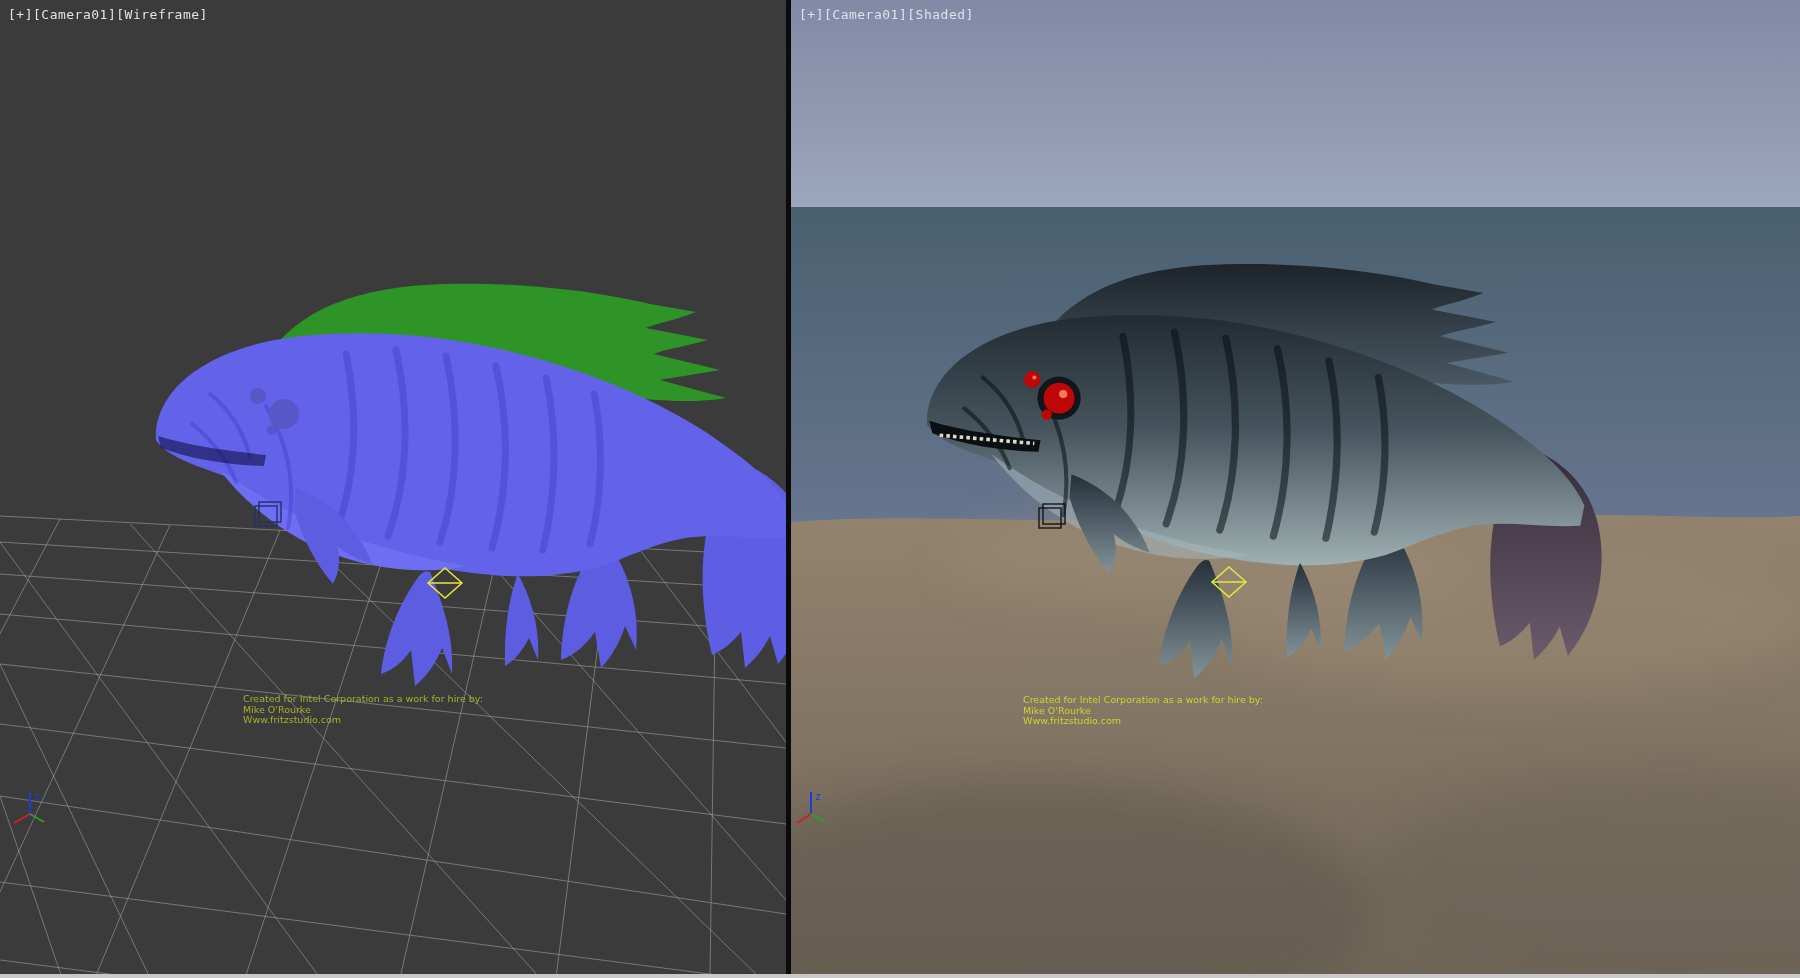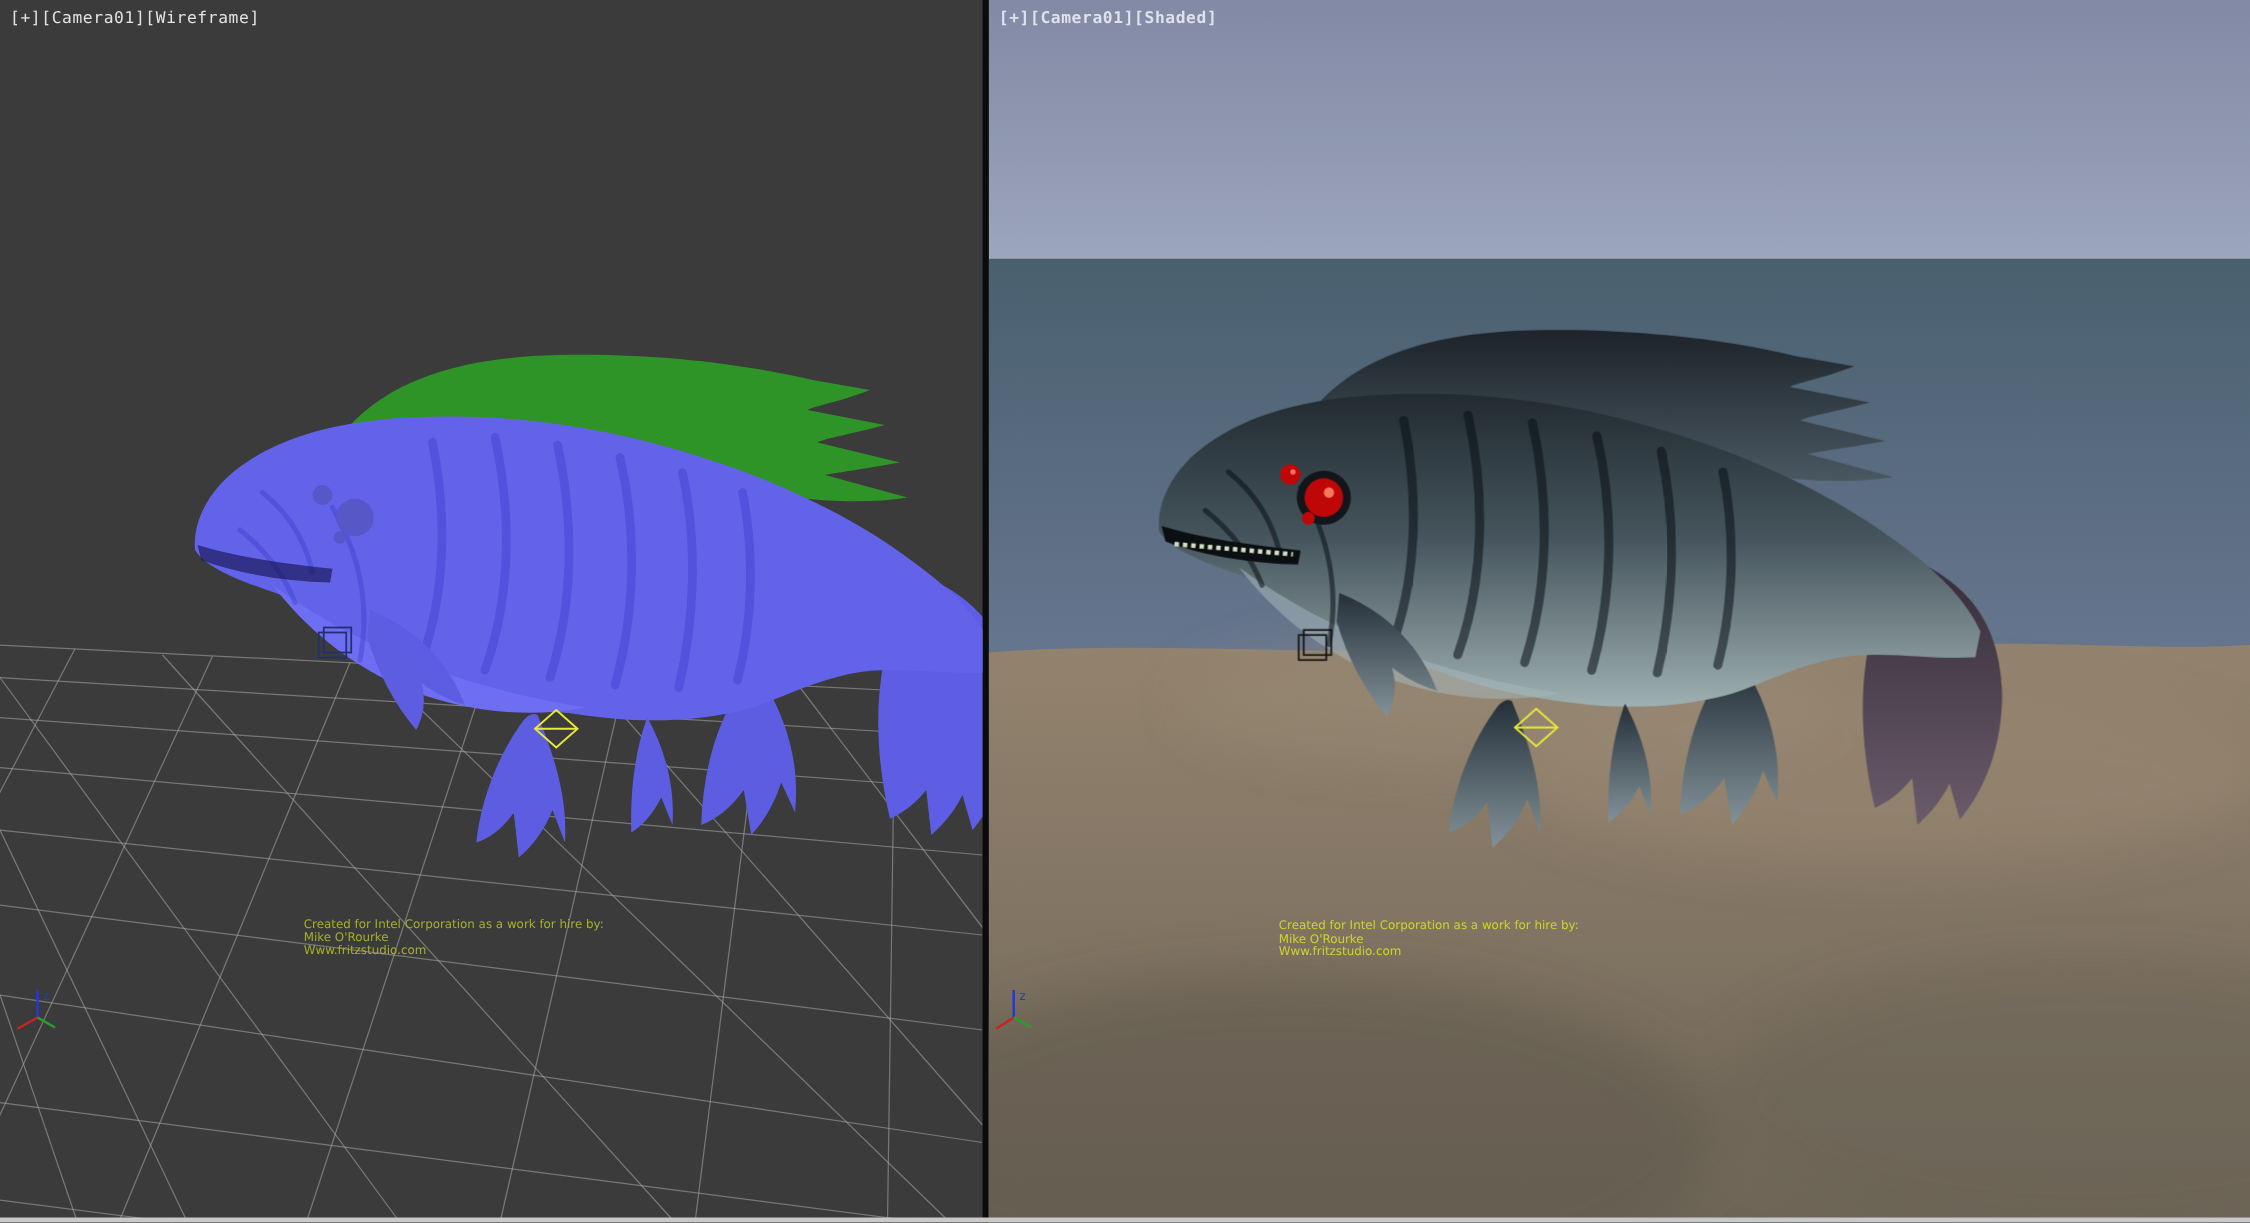--- a/index.html
+++ b/index.html
@@ -8,24 +8,24 @@
   .viewport{position:relative;height:100%;overflow:hidden;}
   .viewport-left{width:786px;background:var(--left-bg,#3b3b3b);}
   .viewport-right{flex:1;background:var(--sea-top,#49606f);}
   .divider{width:5px;background:var(--divider,#0b0b0b);}
   svg.scene{position:absolute;inset:0;width:100%;height:100%;display:block;}
   .defs-holder{position:absolute;width:0;height:0;overflow:hidden;}
 
   .vp-label{position:absolute;top:7px;left:8px;font-family:"DejaVu Sans Mono",monospace;
             font-size:13px;letter-spacing:.5px;user-select:none;white-space:nowrap;}
   .viewport-left  .vp-label{color:var(--left-label-text,#e3e3e3);}
-  .viewport-right .vp-label{color:var(--right-label-text,#dde2ec);font-weight:bold;}
+  .viewport-right .vp-label{color:var(--right-label-text,#dde2ec);}
   .vp-label span{cursor:pointer;}
 
-  .annotation{position:absolute;font-size:9.5px;line-height:10.5px;white-space:nowrap;margin-top:41px;}
+  .annotation{position:absolute;font-size:9.5px;line-height:10.5px;white-space:nowrap;}
   .viewport-left  .annotation{left:243px;top:694px;color:var(--left-annotation,#a6b02b);}
   .viewport-right .annotation{left:232px;top:695px;color:var(--right-annotation,#ced42c);}
 
   .bottom-edge{position:absolute;left:0;right:0;bottom:0;height:4px;
                background:var(--bottom-edge,#c9c9c9);}
 
   
   .fish-left{
     --f-topfin:var(--left-fin-green,#2f9427);
     --f-body:var(--left-fish-body,#6363ea);

